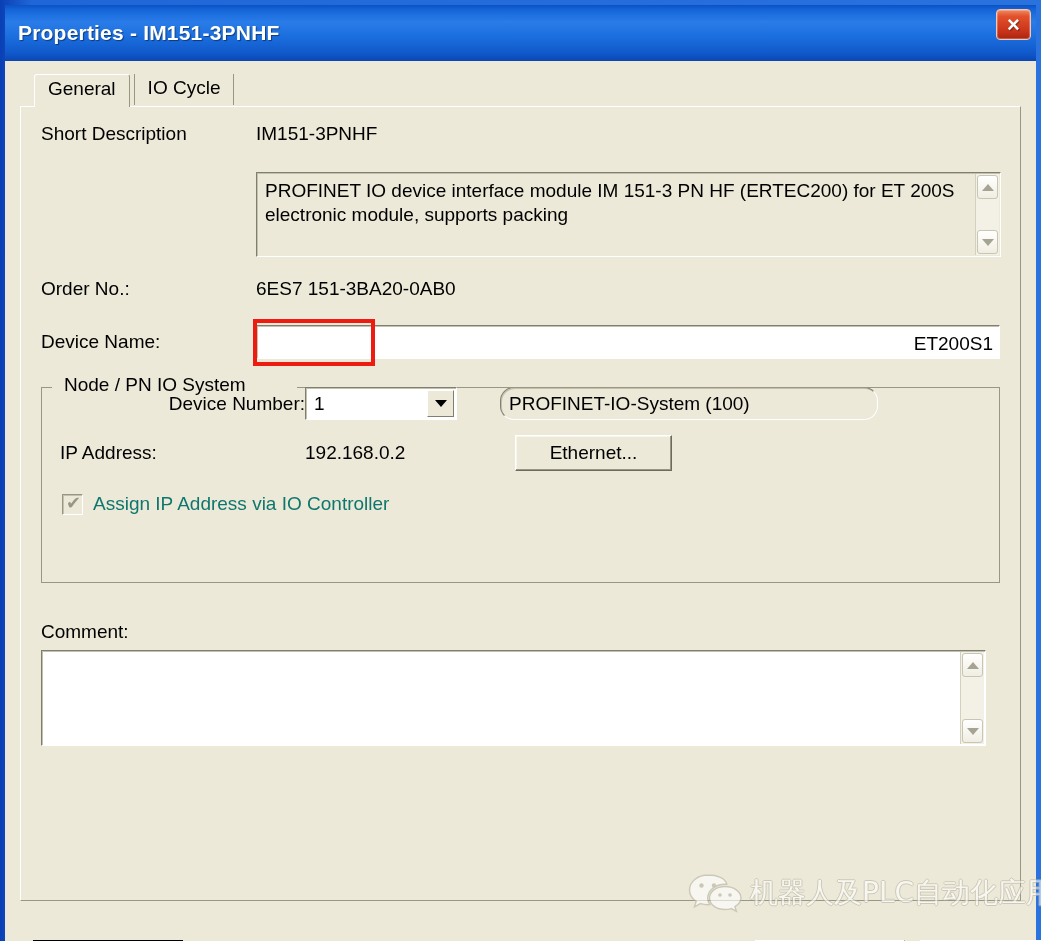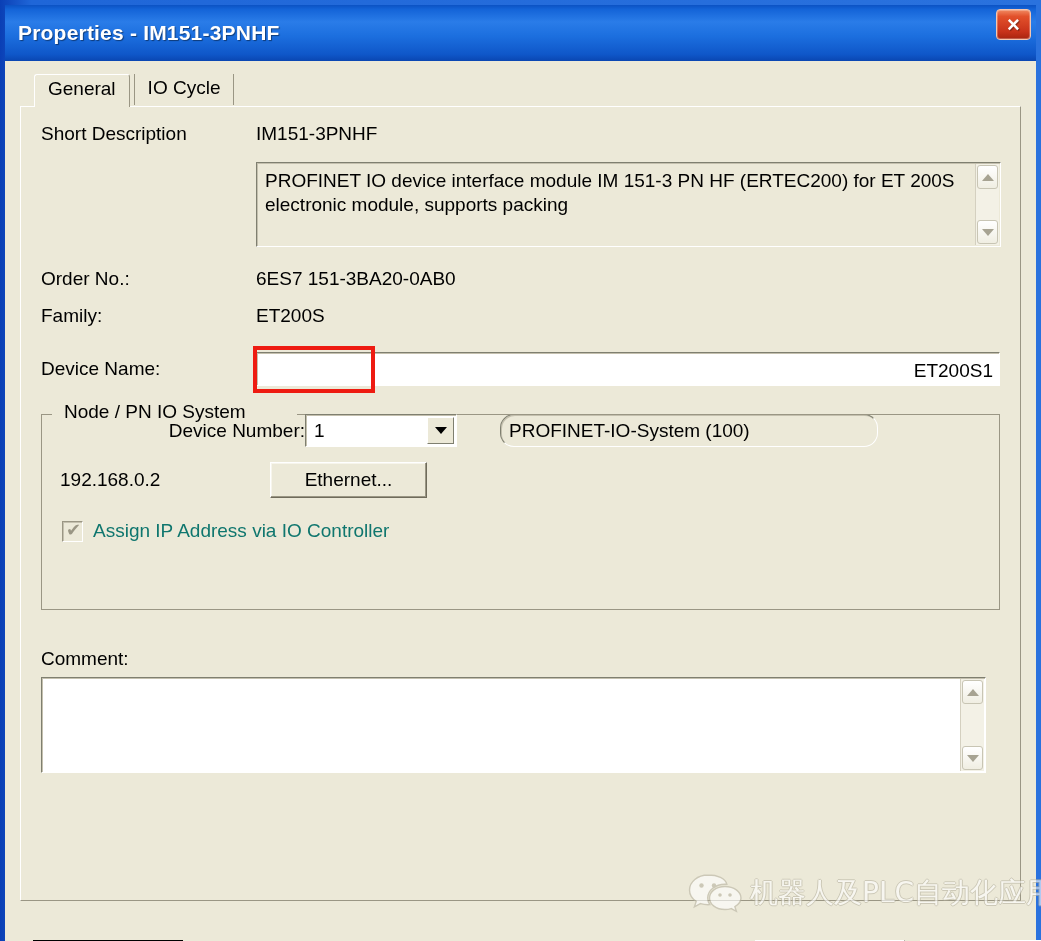--- a/index.html
+++ b/index.html
@@ -402,43 +402,39 @@
       </div>
     </div>
 
     <div class="tabpanel">
 
       <div class="row">
         <span class="lbl col-label">Short Description</span>
         <span class="lbl">IM151-3PNHF</span>
       </div>
 
-      <div style="margin-top:17px; margin-left:215px;">
+      <div style="margin-top:27px; margin-left:215px;">
         <div class="readonly-field desc-box">
           <div class="desc-text">PROFINET IO device interface module IM 151-3 PN HF (ERTEC200) for ET 200S electronic module, supports packing</div>
           <div class="vscroll">
             <div class="sbtn">
               <span class="sarrow up"></span>
             </div>
             <div class="sbtn">
               <span class="sarrow down"></span>
             </div>
           </div>
         </div>
       </div>
 
       <div class="row" style="margin-top:21px;">
         <span class="lbl col-label">Order No.:</span>
         <span class="lbl">6ES7 151-3BA20-0AB0</span>
       </div>
 
-      <div class="row" style="margin-top:15px;">
-        <span class="lbl col-label">Family:</span>
-        <span class="lbl">ET200S</span>
-      </div>
 
       <div class="row" style="margin-top:25px; align-items:center; position:relative;">
         <span class="lbl col-label">Device Name:</span>
         <div class="sunken devname-input">
           <span>ET200S1</span>
         </div>
         <div class="redbox" style="left:212px; top:-6px; width:122px; height:47px;"></div>
       </div>
 
       <div class="groupbox">
@@ -453,20 +449,21 @@
             <div class="combo-btn">
               <span class="combo-arrow"></span>
             </div>
           </div>
           <div class="readonly-field pnio-field" style="margin-left:43px;border-radius:14px;">
             <span>PROFINET-IO-System (100)</span>
           </div>
         </div>
 
         <div style="display:flex; align-items:center; margin:15px 0 0 18px;">
+          <span class="lbl" style="width:245px;">IP Address:</span>
           <span class="lbl" style="width:210px;">192.168.0.2</span>
           <div class="btn btn-ethernet">
             <span>Ethernet...</span>
           </div>
         </div>
 
         <div class="checkrow" style="margin:22px 0 0 20px;">
           <span class="checkbox-dis">
             <span class="checkmark">✔</span>
           </span>

